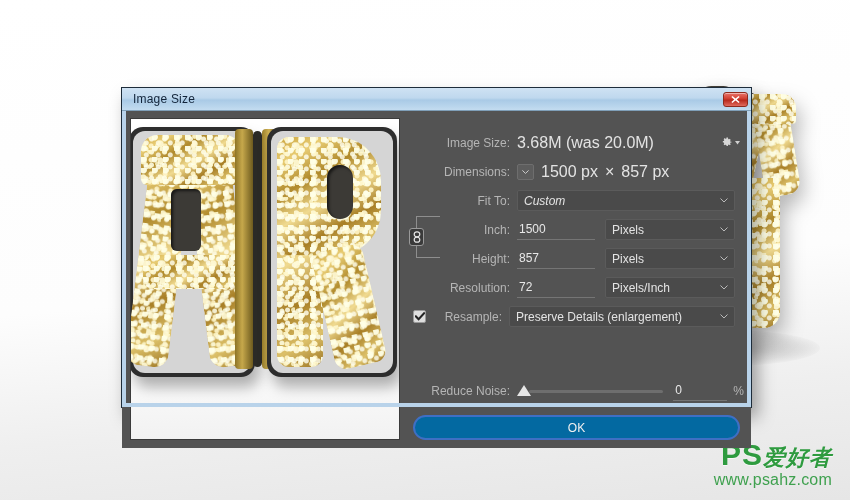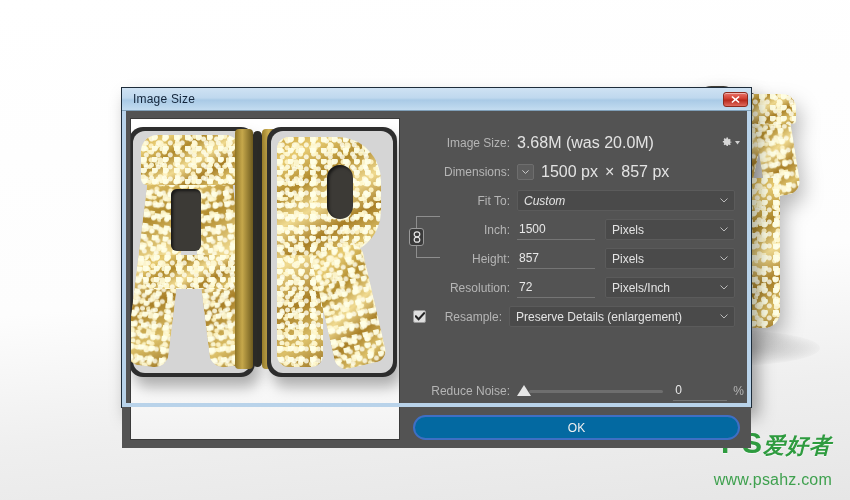--- a/index.html
+++ b/index.html
@@ -59,21 +59,21 @@
     text-align: right; line-height: 1;
     user-select: none;
   }
   #watermark .wm-top {
     font-size: 30px; font-weight: bold; color: #2e9b3f;
     letter-spacing: 1px;
     text-shadow: 0 1px 0 rgba(255,255,255,.6);
   }
   #watermark .wm-top .cn { font-family: "DejaVu Sans", sans-serif; font-size: 22px; font-style: italic; }
   #watermark .wm-url {
-    font-size: 16px; color: #3fa14f; margin-top: 14px; letter-spacing: .2px;
+    font-size: 16px; color: #3fa14f; margin-top: 2px; letter-spacing: .2px;
   }
 
   
   #dialog {
     position: absolute;
     left: 121px; top: 87px;
     width: 631px; height: 321px;
     border: 1px solid #1d2c3a;
     box-shadow: 6px 10px 16px rgba(0,0,0,.35);
     background: #545454;

